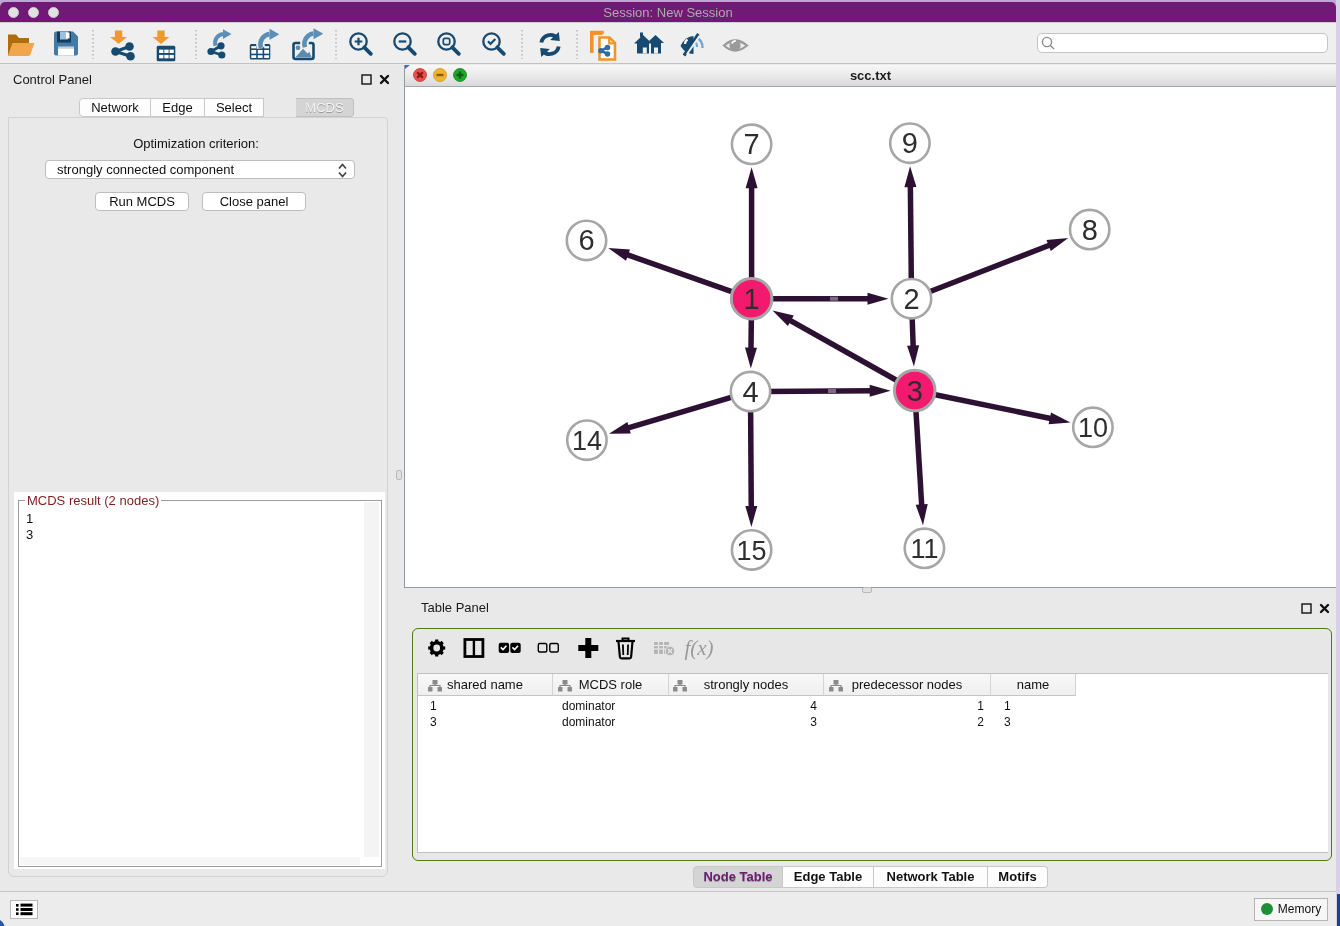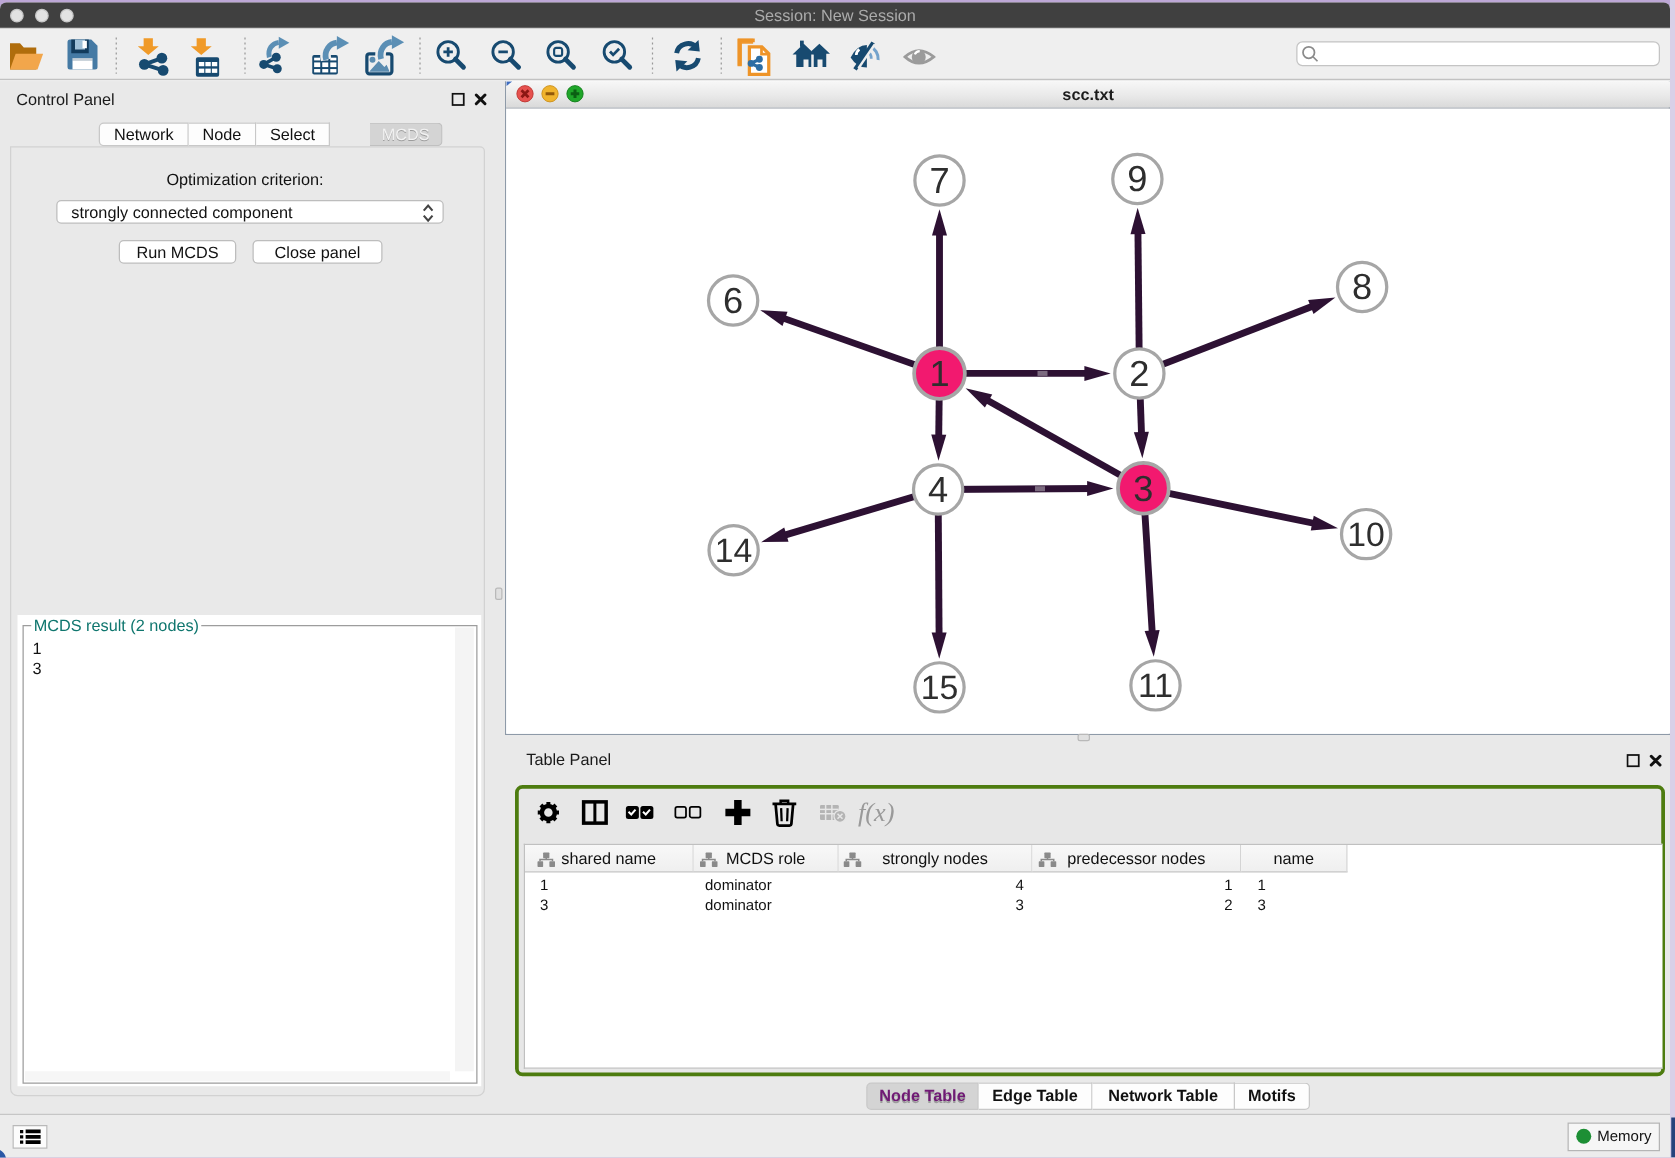--- a/index.html
+++ b/index.html
@@ -1,21 +1,21 @@
 <!DOCTYPE html>
 <html><head>
 <meta charset="utf-8">
 <style>
 * { margin:0; padding:0; box-sizing:border-box; }
 html,body { width:1340px; height:926px; overflow:hidden; }
 body { font-family:"Liberation Sans", sans-serif; background:#bda7d6; position:relative; }
 #window { position:absolute; left:0; top:2px; width:1336px; height:924px; background:#ececec; border-radius:5px 5px 0 0; }
 #rightstrip { position:absolute; left:1336px; top:0; width:4px; height:926px; background:#d9d0e8; }
 #rightstrip .navy { position:absolute; left:1px; top:894px; width:3px; height:32px; background:#26427c; }
-#titlebar { position:absolute; left:0; top:2px; width:1336px; height:21px; background:#404040; border-radius:5px 5px 0 0; border-bottom:1px solid #cecece;padding-left:36px; }
+#titlebar { position:absolute; left:0; top:2px; width:1336px; height:21px; background:#701a75; border-radius:5px 5px 0 0; border-bottom:1px solid #cecece;padding-left:36px; }
 .tl { position:absolute; top:4.5px; width:11px; height:11px; border-radius:50%; background:#e2e2e2; border:1px solid #c8c8c8; }
 #titlebar .t1 { left:8px; } #titlebar .t2 { left:28px; } #titlebar .t3 { left:48px; }
 #wtitle { position:absolute; top:3px; left:0; width:1336px; text-align:center; font-size:13px; color:#ababab; }
 #toolbar { position:absolute; left:0; top:23px; width:1336px; height:41px; background:#efefef; border-bottom:1px solid #c2c2c2; }
 .tsep { position:absolute; top:7px; width:1px; height:29px; background-image:repeating-linear-gradient(to bottom,#9a9a9a 0 1px,transparent 1px 4px); }
 #search { position:absolute; left:1037px; top:10px; width:291px; height:20px; background:#fff; border:1px solid #c4c4c4; border-radius:5px; }
 #main { position:absolute; left:0; top:65px; width:1336px; height:826px; background:#e9e9e9; }
 
 #cp { position:absolute; left:0; top:0; width:392px; height:825px; }
 #cphead { position:absolute; left:13px; top:7px; font-size:13px; color:#1a1a1a; }
@@ -27,35 +27,35 @@
 #cptabs { left:79px; top:33px; }
 #cpbody { position:absolute; left:8px; top:52px; width:380px; height:760px; background:#e9e9e9; border:1px solid #d2d2d2; border-radius:0 4px 6px 6px; }
 #optlabel { position:absolute; left:0; top:71px; width:392px; text-align:center; font-size:13px; color:#111; }
 #combo { position:absolute; left:45px; top:95px; width:310px; height:19px; background:#fff; border:1px solid #bdbdbd; border-radius:4px; font-size:13px; color:#111; line-height:17px; padding-left:11px; }
 #combo svg { position:absolute; right:6px; top:2px; }
 .btn { position:absolute; height:19px; background:#fff; border:1px solid #bdbdbd; border-radius:4px; font-size:13px; color:#111; text-align:center; line-height:17px; }
 #btnrun { left:95px; top:127px; width:94px; }
 #btnclose { left:202px; top:127px; width:104px; }
 #cpwhite { position:absolute; left:14px; top:427px; width:371px; height:377px; background:#fff; }
 #mcdsgroup { position:absolute; left:4px; top:8px; width:364px; height:367px; border:1px solid #9d9d9d; }
-#mcdslabel { position:absolute; left:6px; top:-8px; background:#fff; font-size:13px; color:#0f766e; padding:0 2px; }
+#mcdslabel { position:absolute; left:6px; top:-8px; background:#fff; font-size:13px; color:#7f1d1d; padding:0 2px; }
 #mcdsgroup .vsb { position:absolute; right:2px; top:1px; width:15px; height:355px; background:#f4f4f4; }
 #mcdsgroup .hsb { position:absolute; left:1px; bottom:1px; width:340px; height:8px; background:#f6f6f6; }
 #mcdstext { position:absolute; left:7px; top:10px; font-size:13px; color:#111; line-height:16px; }
 
 .grip { position:absolute; background:#e0e0e0; border:1px solid #b9b9b9; border-radius:2px; }
 
 #frame { position:absolute; left:404px; top:0; width:932px; height:523px; border:1px solid #8e9aa8; border-top:none; background:#fff; }
 #ftitle { position:absolute; left:0; top:0; width:931px; height:22px; background:linear-gradient(#f7f7f7 0%,#e9e9e9 55%,#d9d9d9 100%); border-bottom:1px solid #a2a8b0; }
 #ftext { position:absolute; left:0; top:3px; width:100%; text-align:center; font-size:13px; font-weight:bold; color:#1c1c1c; }
 #fcanvas { position:absolute; left:0; top:22px; width:931px; height:500px; background:#fff; overflow:hidden; }
 
 #tp { position:absolute; left:404px; top:528px; width:932px; height:298px; }
 #tphead { position:absolute; left:17px; top:7px; font-size:13px; color:#1a1a1a; }
-#tpbody { position:absolute; left:8px; top:35px; width:920px; height:233px; background:#e7e7e7; border:3px solid #4d7c0f; border-radius:6px; }
+#tpbody { position:absolute; left:8px; top:35px; width:920px; height:233px; background:#e7e7e7; border:1px solid #4d7c0f; border-radius:6px; }
 #tptools { position:absolute; left:0px; top:3px; height:34px; }
 #ttable { position:absolute; left:4px; top:44px; width:911px; height:180px; background:#fff; border:1px solid #c0c0c0; border-right:none; }
 .th { position:absolute; top:0; height:22px; background:linear-gradient(#f8f8f8,#efefef); border-right:1px solid #d4d4d4; border-bottom:1px solid #c4c4c4; font-size:13px; color:#111; text-align:center; line-height:22px; }
 .trow { position:absolute; font-size:12px; color:#111; height:16px; line-height:16px; }
 #tptabs { left:289px; top:273px; }
 .tab2 { font-size:13px; font-weight:bold; color:#111; background:#fdfdfd; border:1px solid #c8c8c8; border-left:none; height:22px; line-height:20px; text-align:center; }
 .tab2.first { border-left:1px solid #c8c8c8; border-radius:4px 0 0 4px; }
 .tab2.last { border-radius:0 4px 4px 0; }
 .tab2.sel { background:#d4d4d4; color:#701a75; text-shadow:0 1px 0 #9c9c9c; }
 
@@ -248,21 +248,21 @@
 </div>
 <div id="main">
   <div id="cp">
     <div id="cphead">Control Panel</div>
     <svg width="30" height="12" viewBox="0 0 30 12" style="position:absolute;left:361px;top:9px">
       <rect x="1" y="1" width="9" height="9" fill="none" stroke="#111" stroke-width="1.4"></rect>
       <path d="M 20,2 L 27,9 M 27,2 L 20,9" stroke="#111" stroke-width="2.4" stroke-linecap="round"></path>
     </svg>
     <div class="tabrow" id="cptabs">
       <div class="tab first" style="width:72px;">Network</div>
-        <div class="tab" style="width:54px;">Node</div>
+        <div class="tab" style="width:54px;">Edge</div>
         <div class="tab" style="width:59px;">Select</div>
         <div class="tab last sel" style="width:58px;margin-left:32px;">MCDS</div>
     </div>
     <div id="cpbody"></div>
     <div id="optlabel">Optimization criterion:</div>
     <div id="combo">strongly connected component
       <svg width="11" height="15" viewBox="0 0 11 15">
           <path d="M 2,5.5 L 5.5,1.5 L 9,5.5" fill="none" stroke="#444" stroke-width="1.7"></path>
           <path d="M 2,9.5 L 5.5,13.5 L 9,9.5" fill="none" stroke="#444" stroke-width="1.7"></path>
         </svg>

